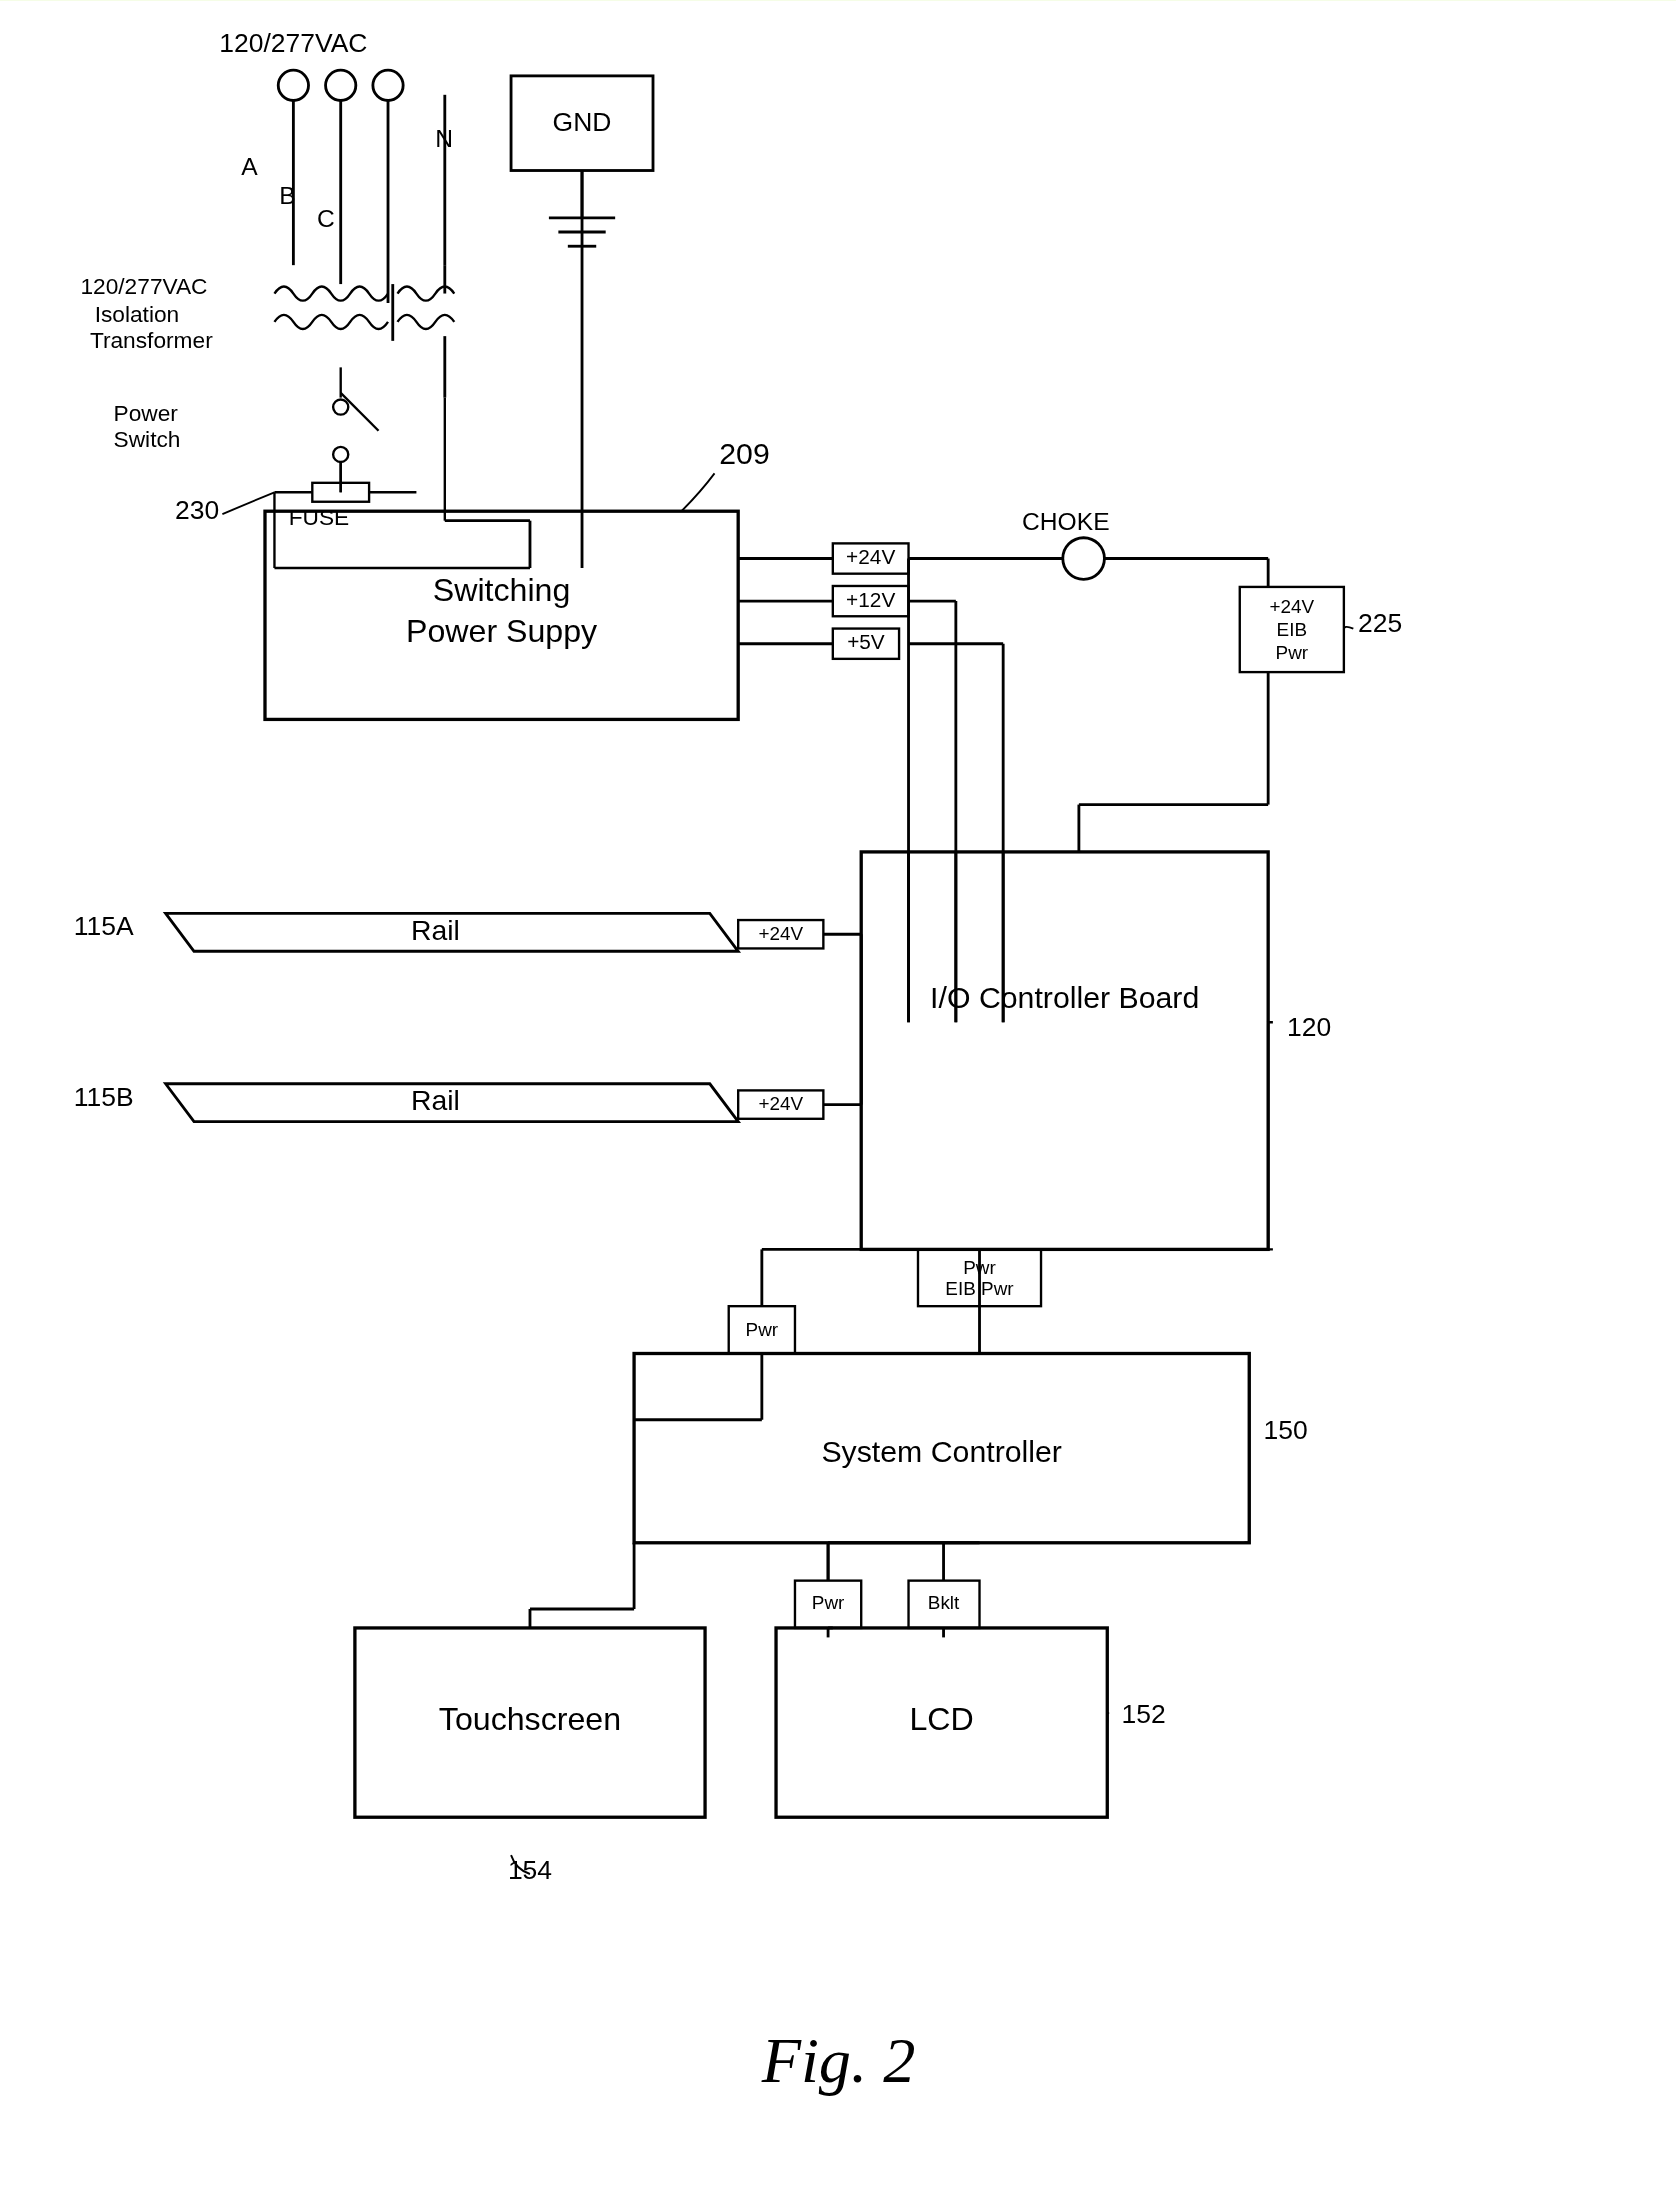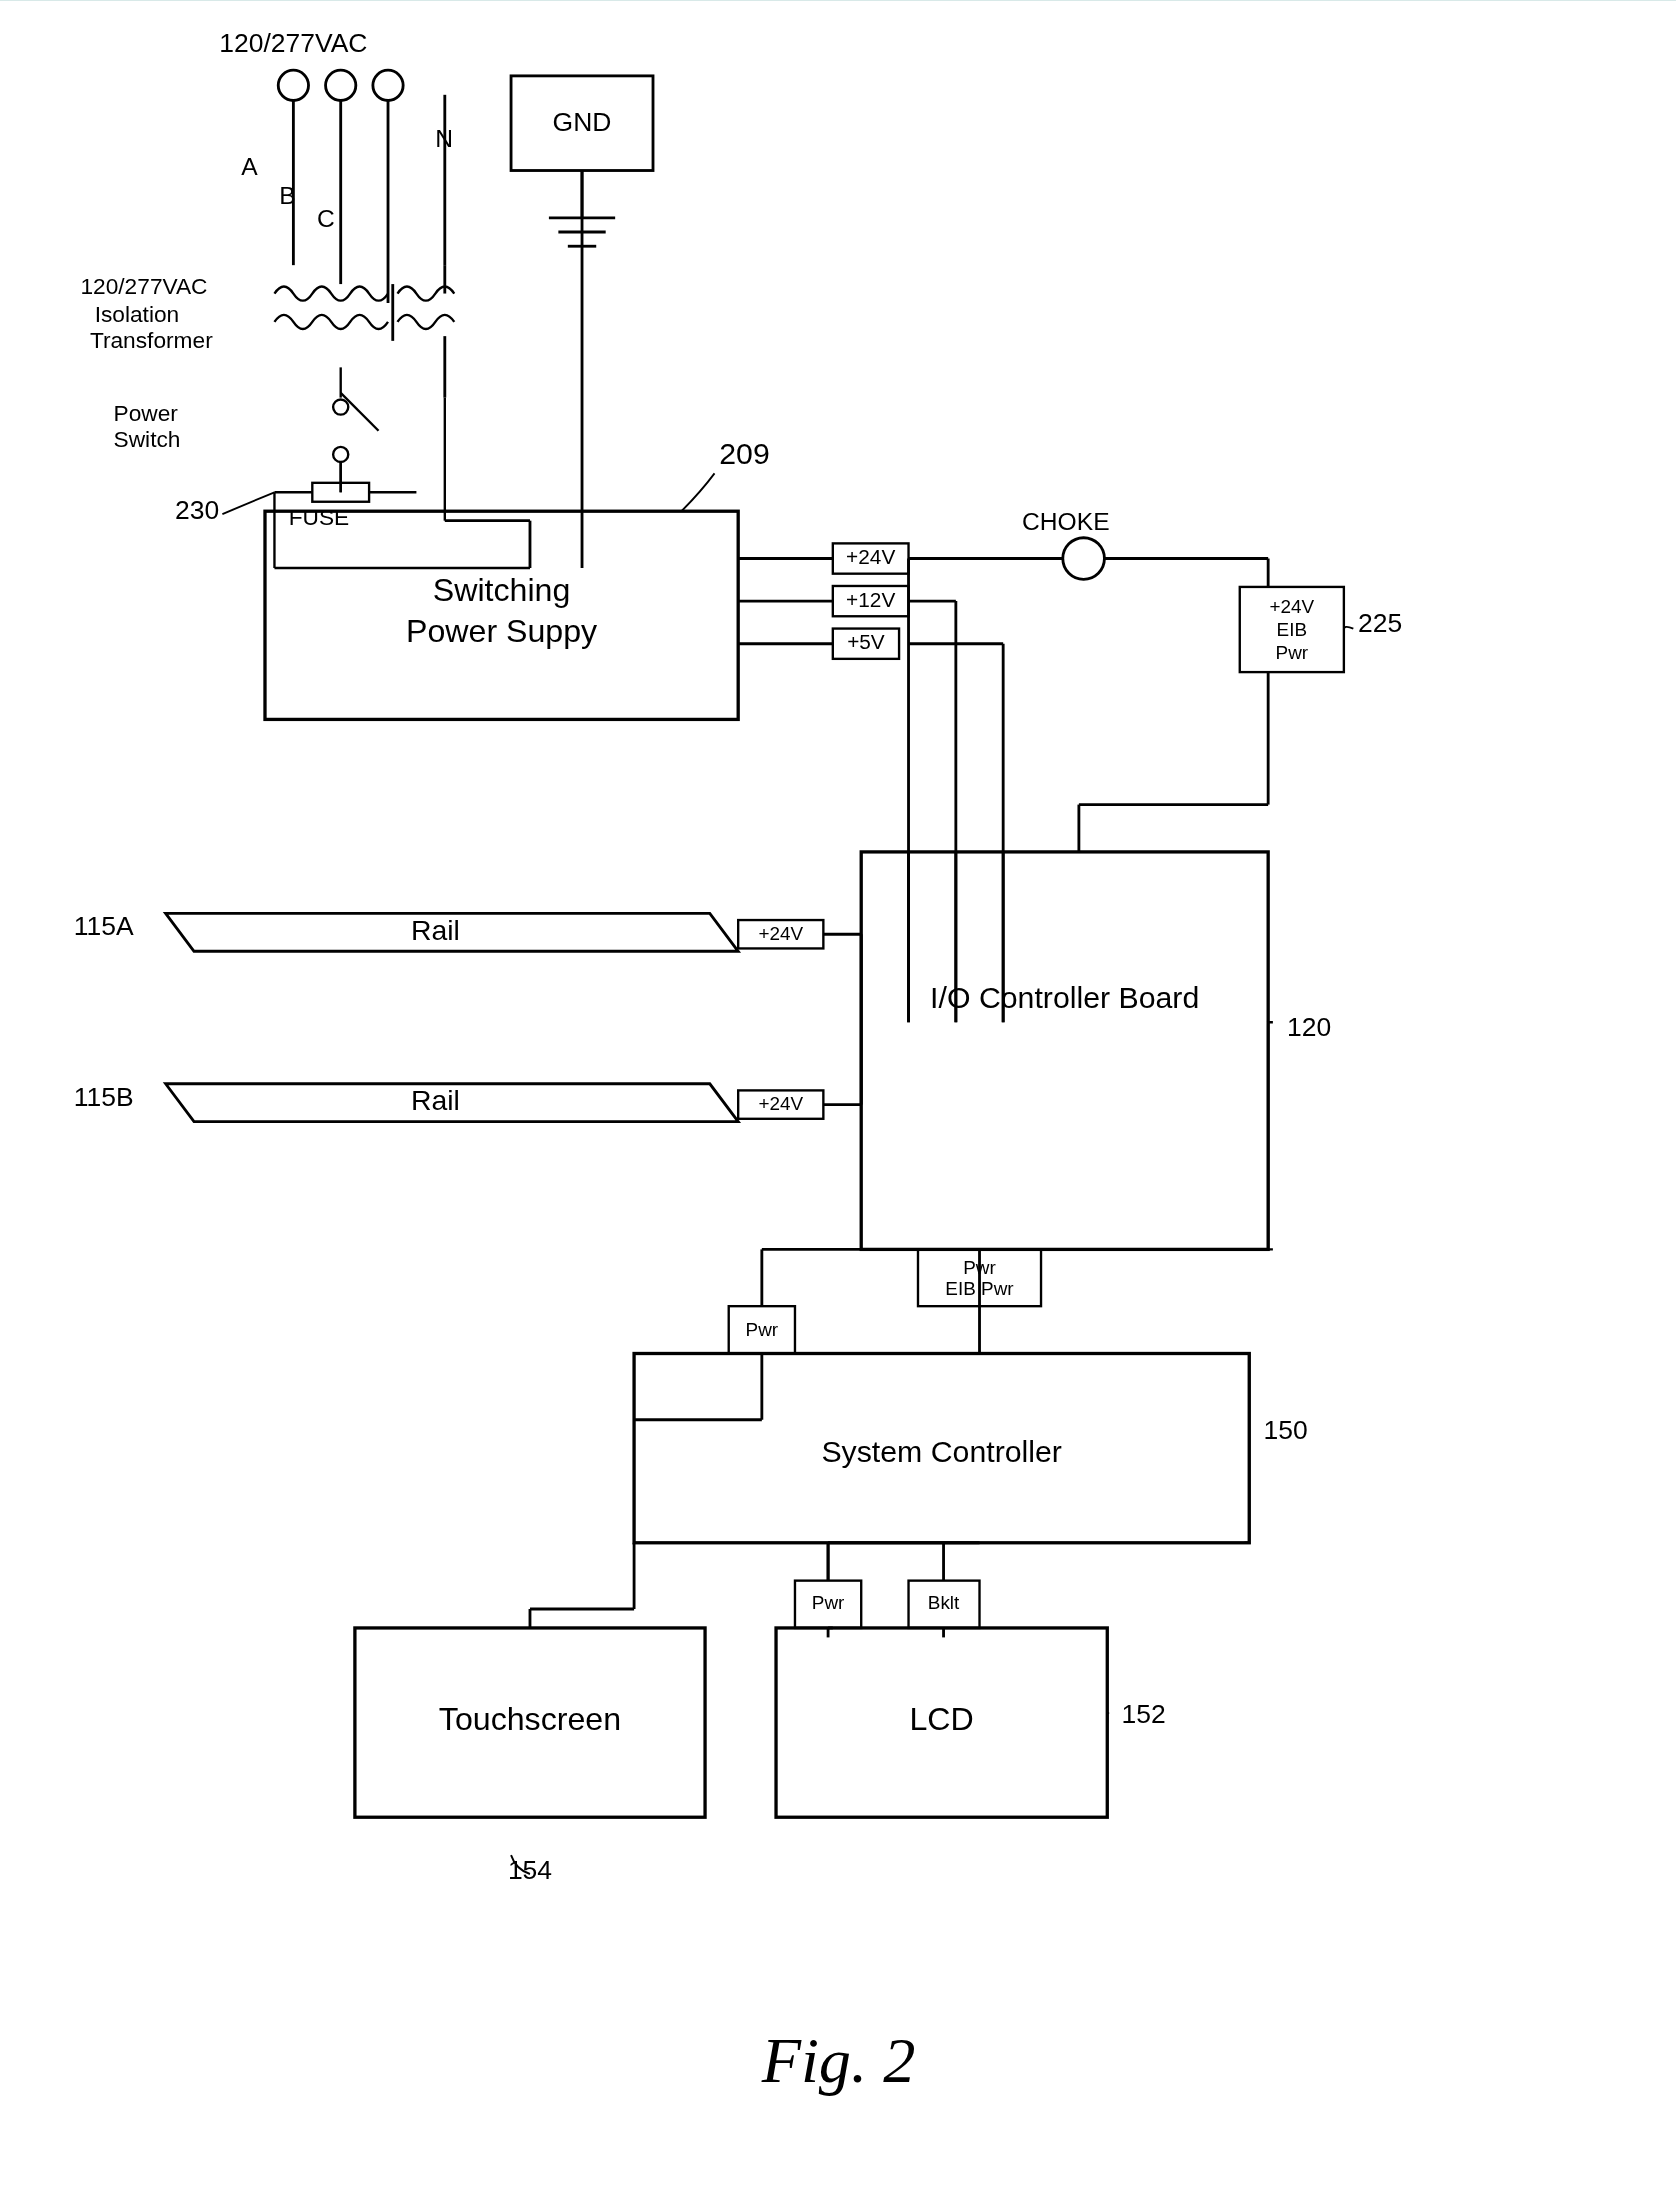--- a/index.html
+++ b/index.html
@@ -8,21 +8,21 @@
       font-family: Arial, sans-serif;
       width: 1677px;
       min-height: 2195px;
       position: relative;
       overflow: hidden;
     }
     .diagram-container {
       position: relative;
       width: 1677px;
       height: 1874px;
-      background: #0f766e;
+      background: #bef264;
     }
     svg {
       position: absolute;
       top: 0; left: 0;
       width: 1677px;
       height: 2195px;
     }
   </style>
 </head>
 <body>

